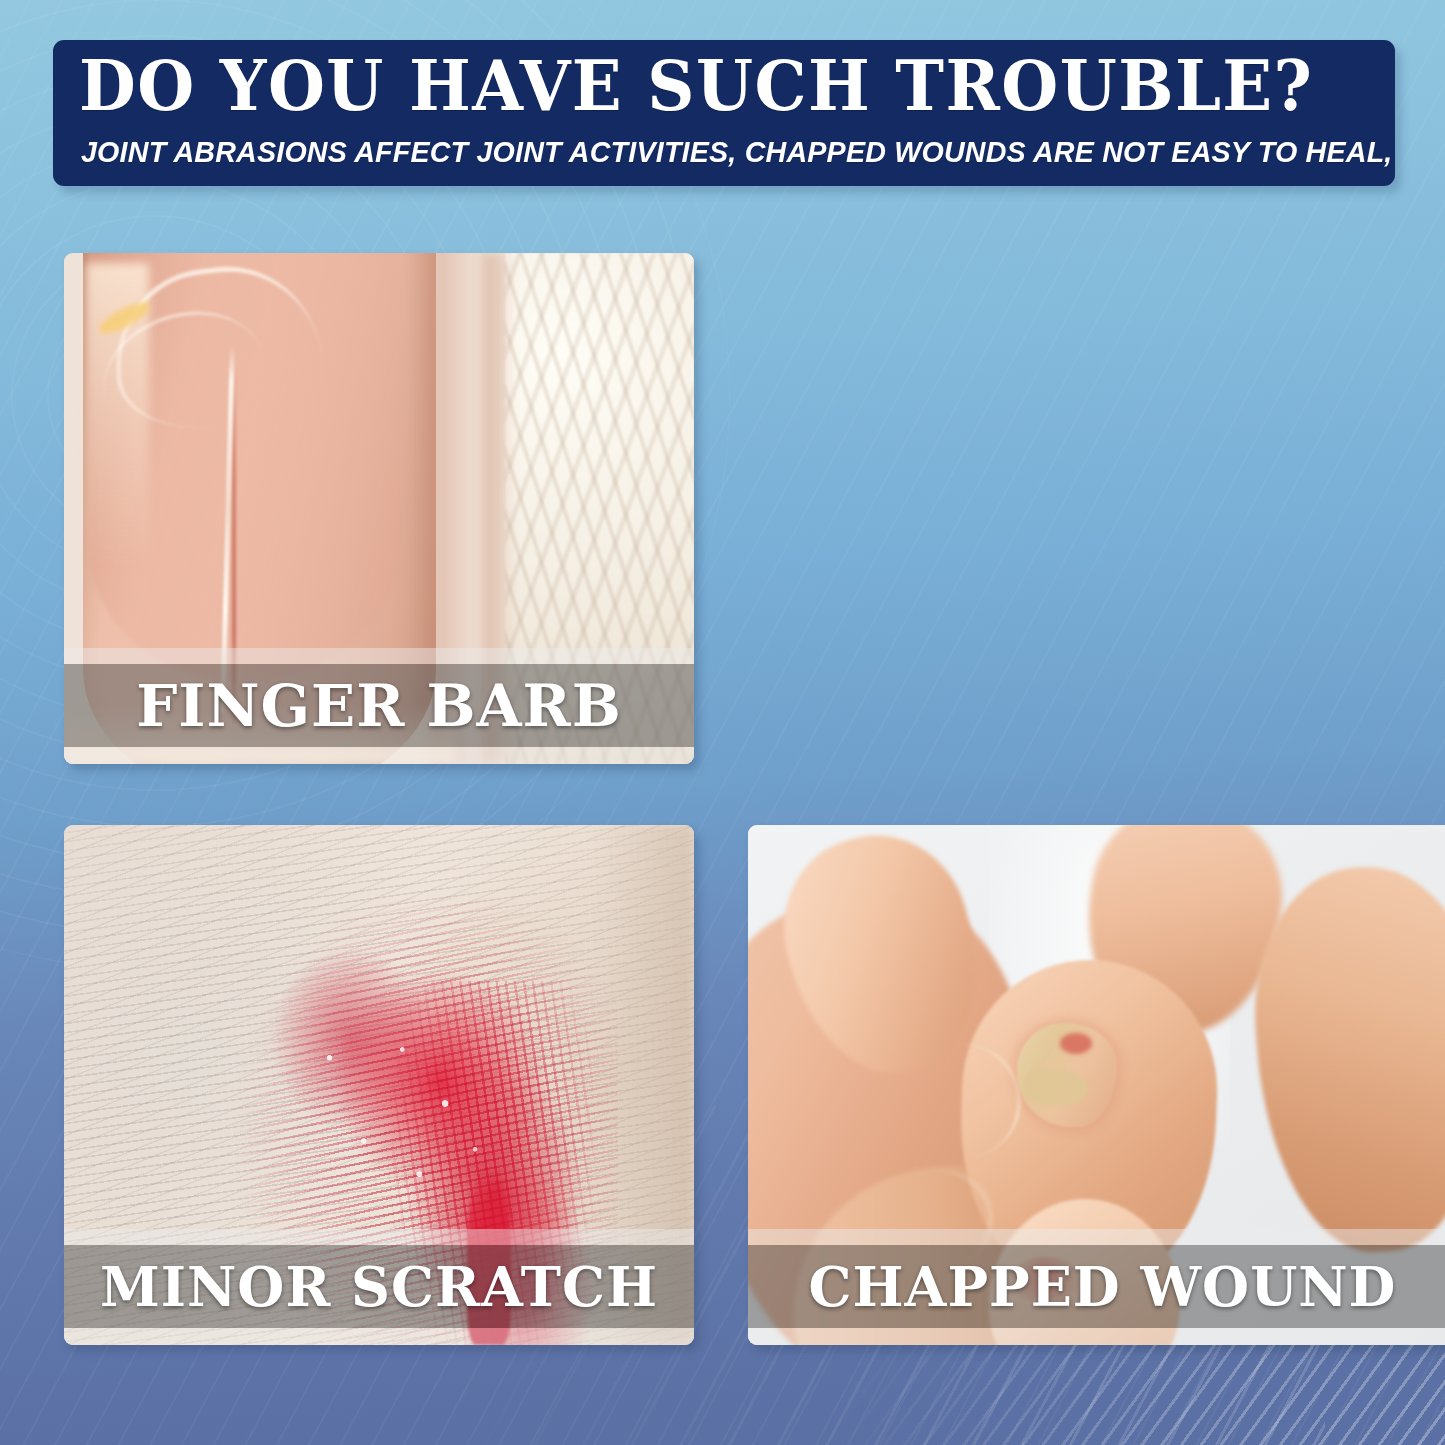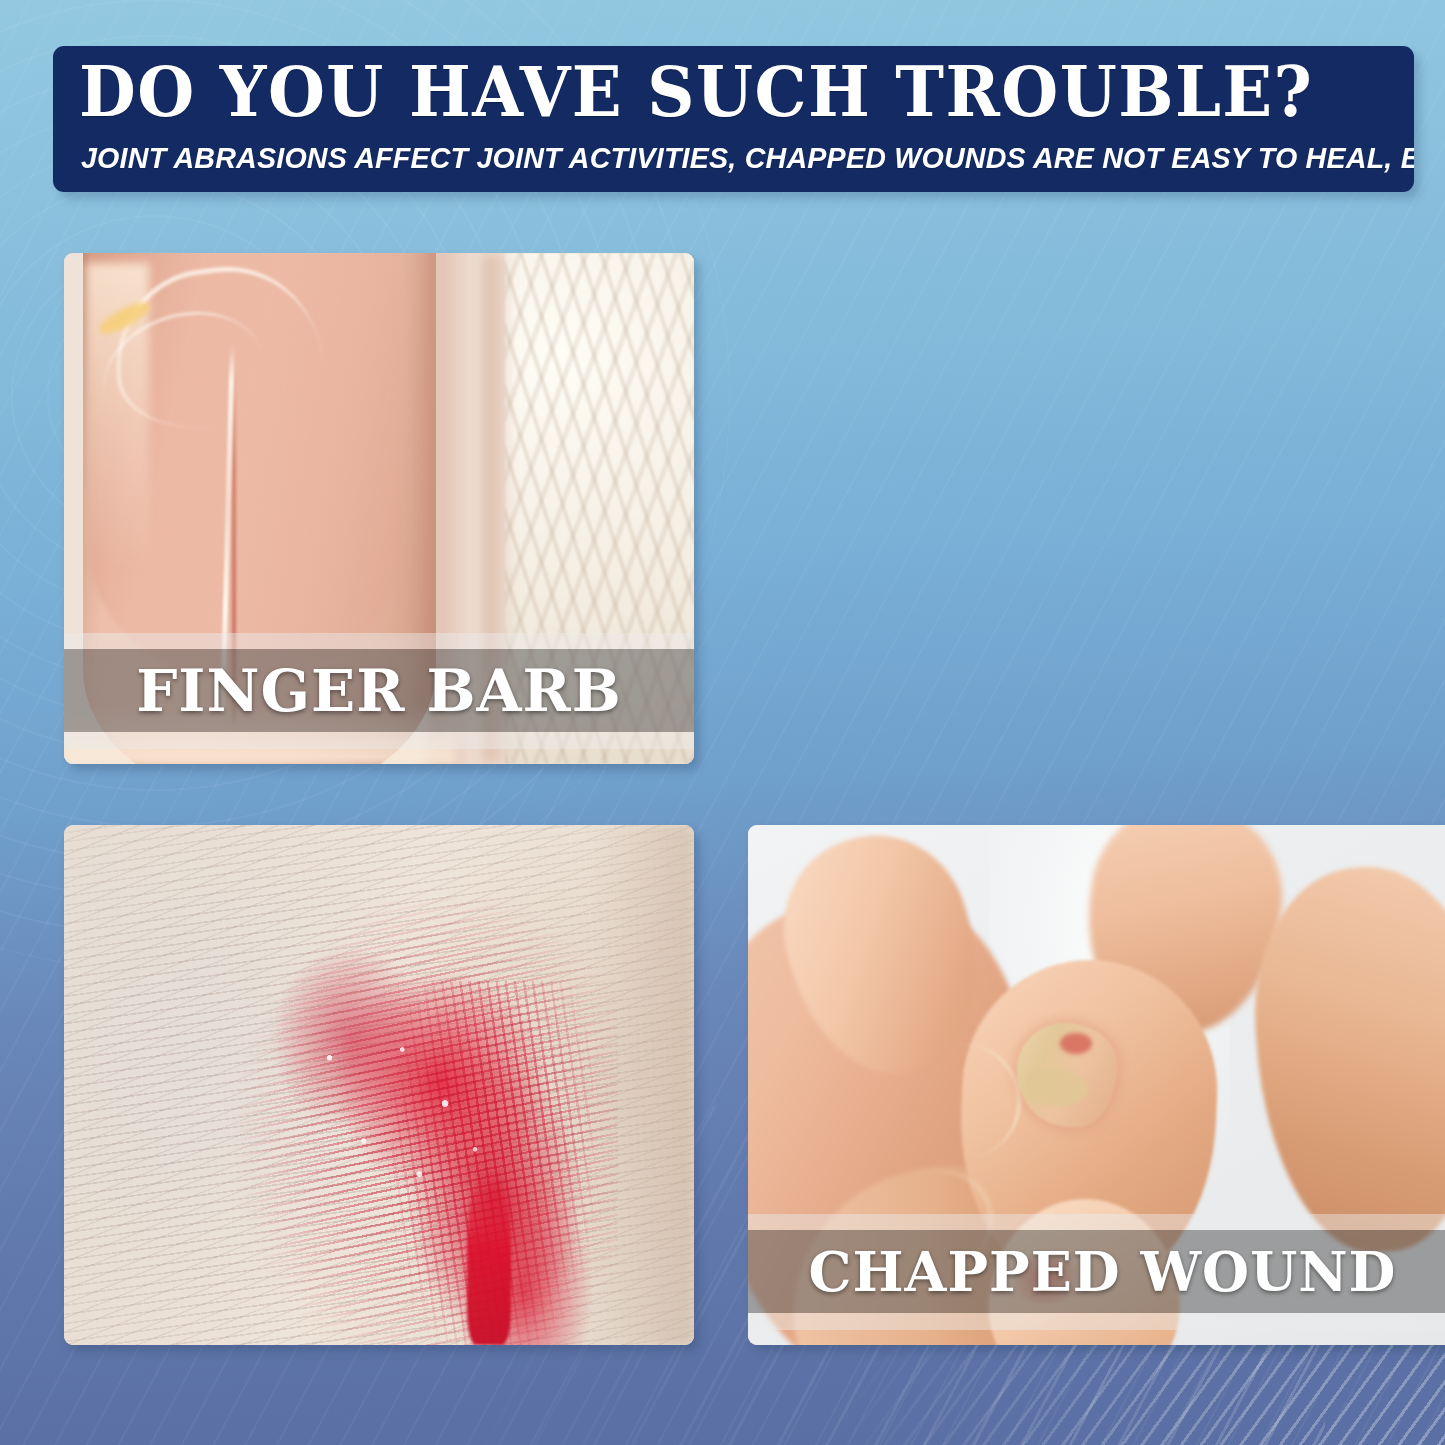--- a/index.html
+++ b/index.html
@@ -90,28 +90,27 @@
         rgba(255,255,255,0.16) 43px);
     -webkit-mask-image: linear-gradient(to left, #000 0%, rgba(0,0,0,.55) 45%, rgba(0,0,0,0) 100%);
     mask-image: linear-gradient(to left, #000 0%, rgba(0,0,0,.55) 45%, rgba(0,0,0,0) 100%);
     pointer-events: none;
   }
 
   
   .banner {
     position: absolute;
     left: 53px;
-    top: 46px;
+    top: 40px;
     width: 1342px;
     height: 146px;
     background: #132a63;
     border-radius: 11px;
     box-shadow: 6px 7px 9px rgba(30,60,100,0.22);
     overflow: hidden;
-    padding-left: 19px;
   }
   .banner-title {
     position: absolute;
     left: 26px;
     top: 4px;
     width: 1290px;
     color: #ffffff;
     font-family: "DejaVu Serif", "Liberation Serif", serif;
     font-weight: bold;
     font-size: 70px;
@@ -165,21 +164,21 @@
   .photo {
     position: absolute;
     inset: 0;
     overflow: hidden;
   }
 
   
   .cap-wrap {
     position: absolute;
     left: 0; right: 0;
-    bottom: 15px;
+    bottom: 0;
     height: 116px;
   }
   .cap-band-light-top {
     position: absolute;
     left: 0; right: 0; top: 0;
     height: 16px;
     background: rgba(236,236,236,0.46);
   }
   .cap-band-main {
     position: absolute;
@@ -646,20 +645,26 @@
       <div class="photo p-scratch">
         <div class="skin-shade"></div>
         <div class="ridges"></div>
         <div class="ridges2"></div>
         <div class="wound"></div>
         <div class="streaks"></div>
         <div class="streaks-v"></div>
         <div class="speck"></div>
         <div class="drip"></div>
         <div class="edge-dark"></div>
+      </div>
+      <div class="cap-wrap">
+        <div class="cap-band-light-top"></div>
+        <div class="cap-band-main"></div>
+        <div class="cap-band-light-bot"></div>
+        <div class="cap-text shrink">MINOR SCRATCH</div>
       </div>
     </div>
 
     <div class="card c3">
       <div class="photo p-chap">
         <div class="bgwhite"></div>
         <div class="hand-back"></div>
         <div class="f f2"></div>
         <div class="f f1"></div>
         <div class="f f3"></div>

